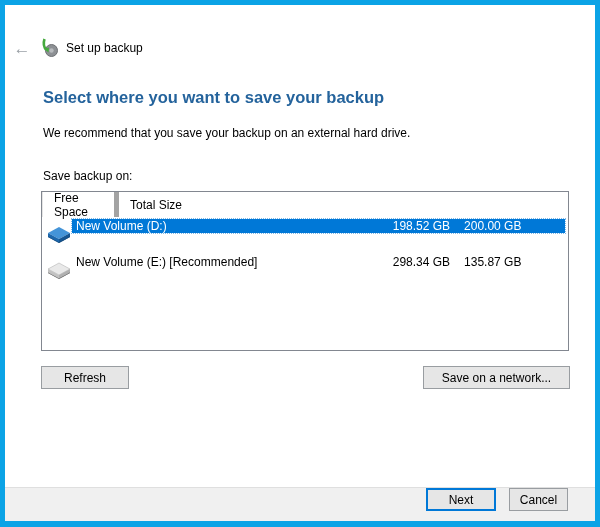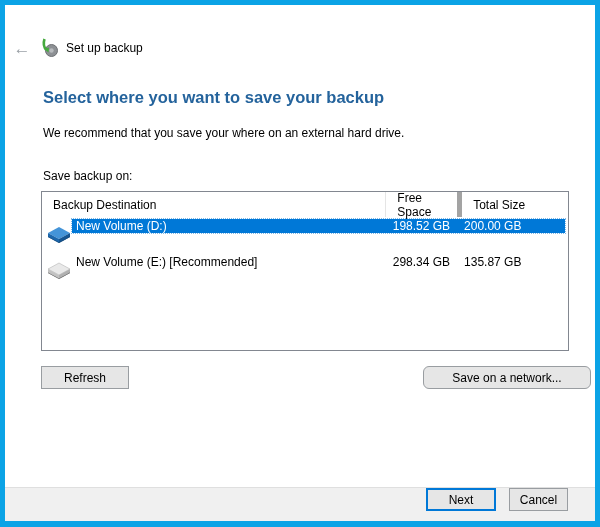--- a/index.html
+++ b/index.html
@@ -72,21 +72,21 @@
   
   .btn {
     font-family: "Liberation Sans", sans-serif;
     font-size: 12px; color: #000;
     background: #e6e6e6;
     border: 1px solid #999da1;
     display: flex; align-items: center; justify-content: center;
     cursor: default;
   }
   .refresh-btn { position: absolute; left: 36px; top: 361px; width: 88px; height: 23px; }
-  .network-btn { position: absolute; left: 418px; top: 361px; width: 168px; height: 23px; border-radius: 6px; }
+  .network-btn { position: absolute; left: 418px; top: 361px; width: 147px; height: 23px; }
 
   
   .footer {
     position: absolute; left: 0; right: 0; bottom: 0; height: 34px;
     background: #f0f0f0; border-top: 1px solid #dfdfdf;
     display: flex; align-items: flex-start; justify-content: flex-end;
   }
   .next-btn {
     width: 70px; height: 23px;
     border: 2px solid #0078d7;
@@ -109,26 +109,25 @@
       <circle cx="12.5" cy="12.5" r="6" fill="#8d9094"></circle>
       <circle cx="12.5" cy="12.5" r="6" fill="none" stroke="#6d7073" stroke-width="1"></circle>
       <circle cx="12.5" cy="12.5" r="2.2" fill="#b8bbbe"></circle>
       <path d="M5.5,1 C4.2,5 4.8,9 7.2,12" fill="none" stroke="#45a93d" stroke-width="2.6"></path>
       <path d="M4.5,10.5 L9.5,14.5 L10,9.5 Z" fill="#45a93d"></path>
     </svg>
     <span class="nav-title">Set up backup</span>
   </div>
 
   <div class="heading">Select where you want to save your backup</div>
-  <div class="description">We recommend that you save your where on an external hard drive.</div>
+  <div class="description">We recommend that you save your backup on an external hard drive.</div>
   <div class="list-label">Save backup on:</div>
 
   <div class="table">
     <div class="thead">
-      <div class="th th-dest">Backup Destination</div>
       <div class="th th-free">Free Space</div>
       <div class="th th-total">Total Size</div>
     </div>
 
     <div class="row selected">
       <svg class="row-icon" viewBox="0 0 26 22">
         <polygon points="2,9 13,3 24,9 13,15" fill="#4494d8"></polygon>
         <polygon points="2,9 13,15 13,19 2,13" fill="#1c67ac"></polygon>
         <polygon points="24,9 13,15 13,19 24,13" fill="#155592"></polygon>
         <polygon points="2,12.4 13,18.4 13,19 2,13" fill="#0c3a66"></polygon>

